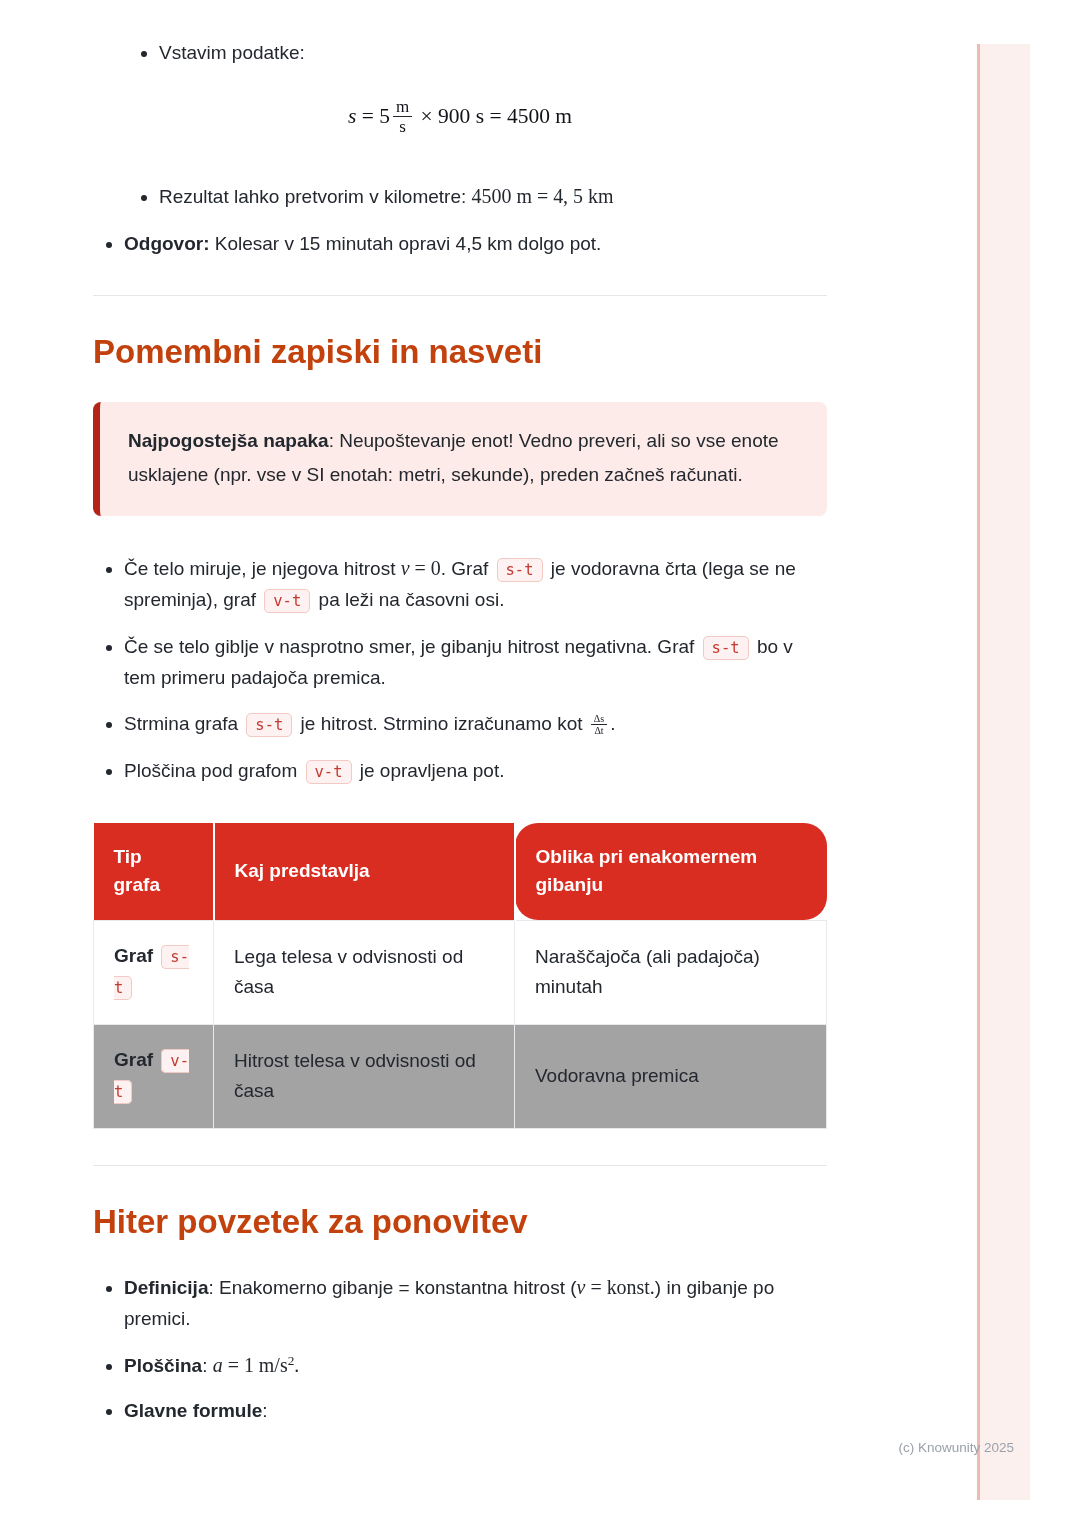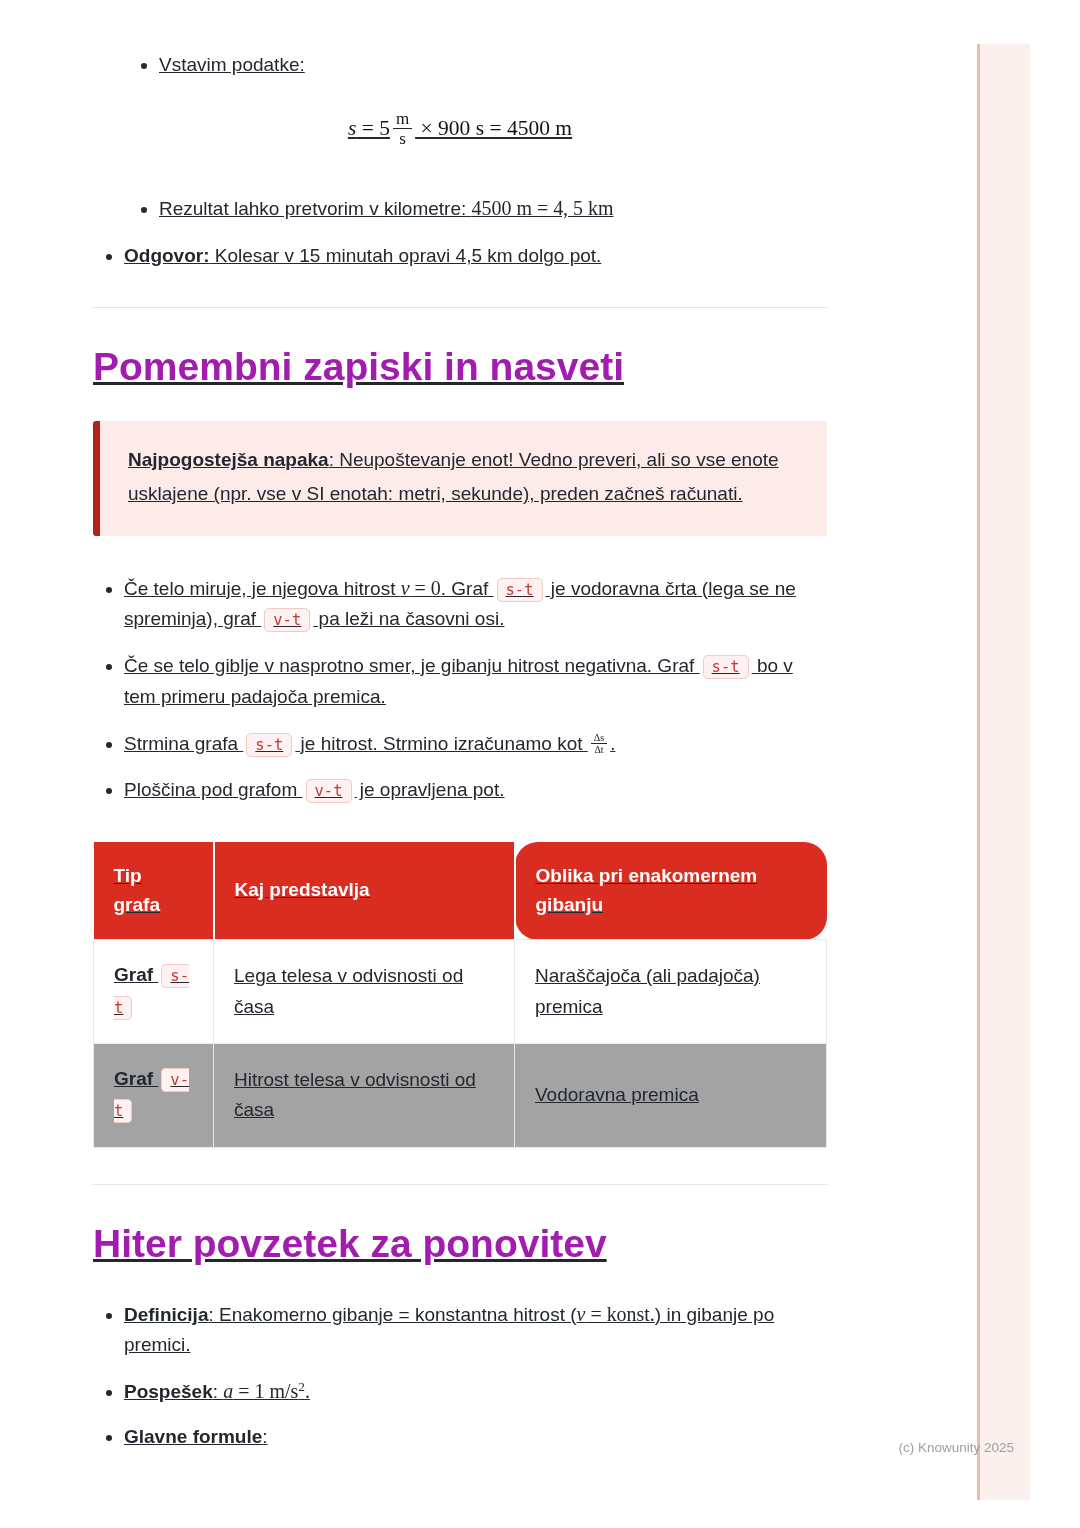--- a/index.html
+++ b/index.html
@@ -4,21 +4,21 @@
 <style>
   * { box-sizing: border-box; }
   html, body { margin: 0; padding: 0; }
   body { background: #ffffff; font-family: "Liberation Sans", sans-serif; color: #23272e; }
 
   .page { position: relative; width: 1080px; height: 1528px; background: #ffffff; overflow: hidden; }
 
   .edge-strip { position: absolute; top: 44px; right: 50px; width: 53px; height: 1456px;
                 background: #fcf0ee; border-left: 3px solid #f0bab1; z-index: 1; }
 
-  .content { position: absolute; top: 16px; left: 93px; width: 734px; padding-top: 34px; z-index: 2; text-decoration: underline; }
+  .content { position: absolute; top: 4px; left: 93px; width: 734px; padding-top: 34px; z-index: 2; }
 
   .list { margin: 0; padding-left: 31px; }
   .list li { font-size: 19px; line-height: 1.62; margin: 0 0 16px; }
   .list.indent-2 { padding-left: 66px; }
   .list.tight li { margin-bottom: 14px; }
 
   .seg-b { font-weight: 700; }
   .seg-math { font-family: "Liberation Serif", serif; font-size: 1.05em; }
   .seg-i { font-style: italic; }
   .seg-sup { vertical-align: super; font-size: 0.7em; line-height: 0; }
@@ -32,23 +32,23 @@
   .frac .fnum { display: block; line-height: 1.12; padding: 0 3px; }
   .frac .fden { display: block; line-height: 1.12; padding: 0 3px; border-top: 1.5px solid #23272e; }
   .frac-small { font-size: 10px; transform: translateY(-1px); }
 
   .formula { text-align: center; font-family: "Liberation Serif", serif; font-size: 20.5px;
              margin: 30px 0 42px; color: #111318; }
   .formula .frac { font-size: 17px; }
 
   hr.divider { border: none; border-top: 1px solid #e4e6ea; margin: 36px 0; }
 
-  h2.section-heading { color: #a21caf; font-size: 39px; line-height: 1.2; margin: 6px 0 30px; font-weight: 700; }
+  h2.section-heading { color: #c2410c; font-size: 33px; line-height: 1.2; margin: 6px 0 30px; font-weight: 700; }
 
-  .callout { background: #fcebe8; border-left: 7px solid #b42318; border-radius: 3px;
+  .callout { background: #fcebe8; border-left: 7px solid #b42318; border-radius: 8px;
              padding: 22px 28px 24px; font-size: 19px; line-height: 1.8; margin: 0 0 36px; color: #23272e; }
 
   table.graphs-table { width: 100%; border-collapse: collapse; margin: 36px 0 4px; font-size: 19px; }
   .graphs-table th { background: #d92d21; color: #ffffff; font-weight: 700; text-align: left;
                      padding: 20px 20px; line-height: 1.5; border-right: 2px solid #ffffff; vertical-align: middle; }
   .graphs-table th:last-child { border-right: none; border-radius: 23px; }
   .graphs-table td { border: 1px solid #e7e9ec; padding: 20px 20px; line-height: 1.6; vertical-align: middle; }
   .graphs-table tbody tr:nth-child(2) { background: #a3a3a3; }
   .graphs-table td .code-chip { line-height: 1.9; }
 
@@ -103,39 +103,39 @@
           <tr>
             <th>Tip grafa</th>
             <th>Kaj predstavlja</th>
             <th>Oblika pri enakomernem gibanju</th>
           </tr>
         </thead>
         <tbody>
           <tr>
             <td><span class="seg-b">Graf </span><span class="code-chip">s-t</span></td>
             <td>Lega telesa v odvisnosti od časa</td>
-            <td>Naraščajoča (ali padajoča) premica</td>
+            <td>Naraščajoča (ali padajoča) minutah</td>
           </tr>
           <tr>
             <td><span class="seg-b">Graf </span><span class="code-chip">v-t</span></td>
             <td>Hitrost telesa v odvisnosti od časa</td>
             <td>Vodoravna premica</td>
           </tr>
         </tbody>
       </table>
     </section>
 
     <hr class="divider">
 
     <section>
       <h2 class="section-heading">Hiter povzetek za ponovitev</h2>
 
       <ul class="list tight">
         <li><span class="seg-b">Definicija</span><span>: Enakomerno gibanje = konstantna hitrost (</span><span class="seg-math seg-i">v</span><span class="seg-math"> = konst.</span><span>) in gibanje po premici.</span></li>
-        <li><span class="seg-b">Pospešek</span><span>: </span><span class="seg-math seg-i">a</span><span class="seg-math"> = 1 m/s</span><span class="seg-math seg-sup">2</span><span class="seg-math">.</span></li>
+        <li><span class="seg-b">Ploščina</span><span>: </span><span class="seg-math seg-i">a</span><span class="seg-math"> = 1 m/s</span><span class="seg-math seg-sup">2</span><span class="seg-math">.</span></li>
         <li><span class="seg-b">Glavne formule</span><span>:</span></li>
       </ul>
     </section>
 
   </main>
 
   <div class="footer-credit">(c) Knowunity 2025</div>
 
 </div>
 

